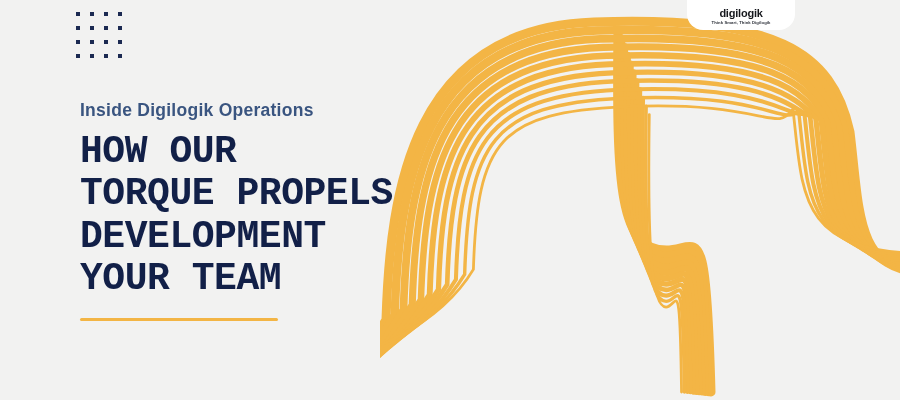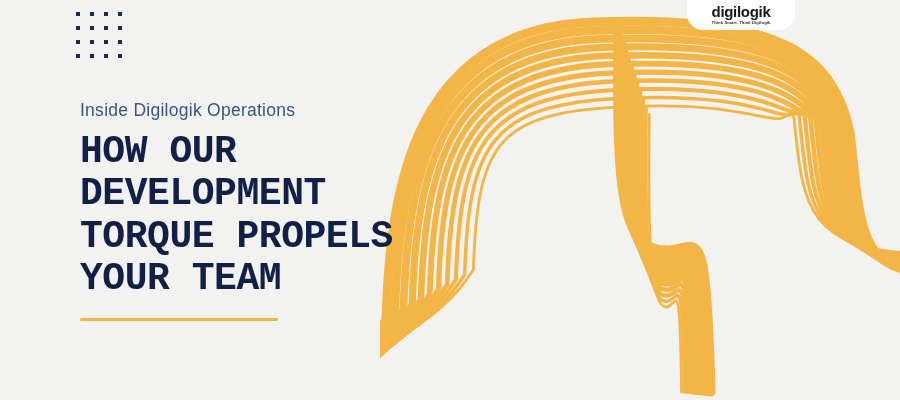--- a/index.html
+++ b/index.html
@@ -57,21 +57,21 @@
   #text-block {
     position: absolute;
     left: 80px;
     top: 100px;
     z-index: 4;
     width: 430px;
   }
 
   #eyebrow {
     font-size: 17.5px;
-    font-weight: 400;
+    font-weight: 700;
     letter-spacing: 0.015em;
     color: #3a5580;
     margin: 0 0 10px 0;
     line-height: 1.2;
     white-space: nowrap;
   }
 
   #headline {
     margin: 0;
     font-size: 38px;
@@ -106,21 +106,21 @@
     border-radius: 0 0 16px 16px;
     z-index: 5;
     display: flex;
     flex-direction: column;
     align-items: center;
     justify-content: flex-end;
     padding-bottom: 5px;
     box-sizing: border-box;
   }
   #logo-wordmark {
-    font-size: 15px;
+    font-size: 11px;
     font-weight: 700;
     letter-spacing: -0.02em;
     line-height: 1;
     color: #16181d;
     margin-bottom: 2px;
   }
   #logo-tagline {
     font-size: 4.2px;
     font-weight: 700;
     letter-spacing: 0.02em;
@@ -177,22 +177,22 @@
         <path d="M 266.15200000000004 106.176 C 264.15200000000004 241.336 268.15200000000004 301.336 286.09504000000004 301.336 C 299.3904 301.336 302.45856000000003 261.336 304.504 392" stroke="#f3b545" stroke-width="3.42" fill="none" stroke-linecap="round"></path>
         <path d="M -60 359.8 C -18 359.8 59.39999999999999 326 93.39999999999999 269.4 C 97.39999999999999 139.4 119.39999999999999 112.64 245.28000000000003 106.64 C 386.8 100.64 394.96 134.64 412.96 109 C 422.96 197.44 418.96 249.6 540 253.6" stroke="#f3b545" stroke-width="2.80" fill="none" stroke-linecap="round"></path>
         <path d="M 269.28000000000003 114.64 C 267.28000000000003 247.04000000000002 271.28000000000003 307.04 286.0656 307.04 C 297.25600000000003 307.04 299.83840000000004 267.04 301.56 392" stroke="#f3b545" stroke-width="2.80" fill="none" stroke-linecap="round"></path>
       </g>
   </svg>
 
   <div id="text-block">
     <p id="eyebrow">Inside Digilogik Operations</p>
     <h1 id="headline">
       <span class="hl-line">HOW OUR</span>
+      <span class="hl-line">TORQUE PROPELS</span>
       <span class="hl-line">DEVELOPMENT</span>
-      <span class="hl-line">TORQUE PROPELS</span>
       <span class="hl-line">YOUR TEAM</span>
     </h1>
     <div id="accent-rule"></div>
   </div>
 
   <div id="logo-pill">
     <div id="logo-wordmark">digilogik</div>
     <div id="logo-tagline">Think Smart, Think Digilogik</div>
   </div>
 

